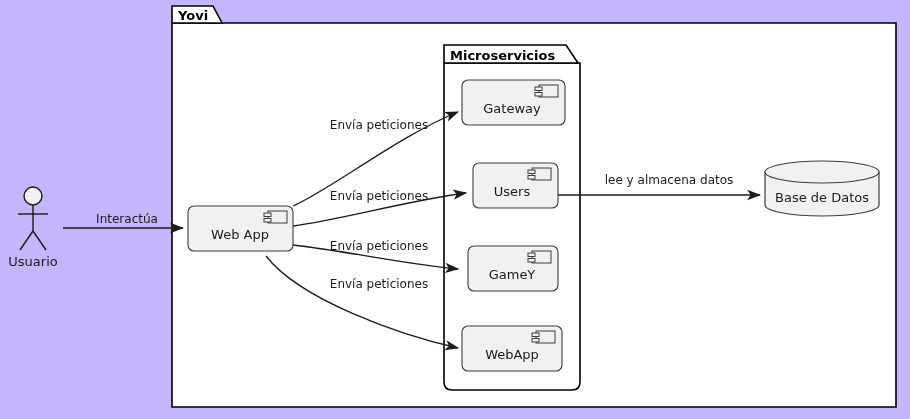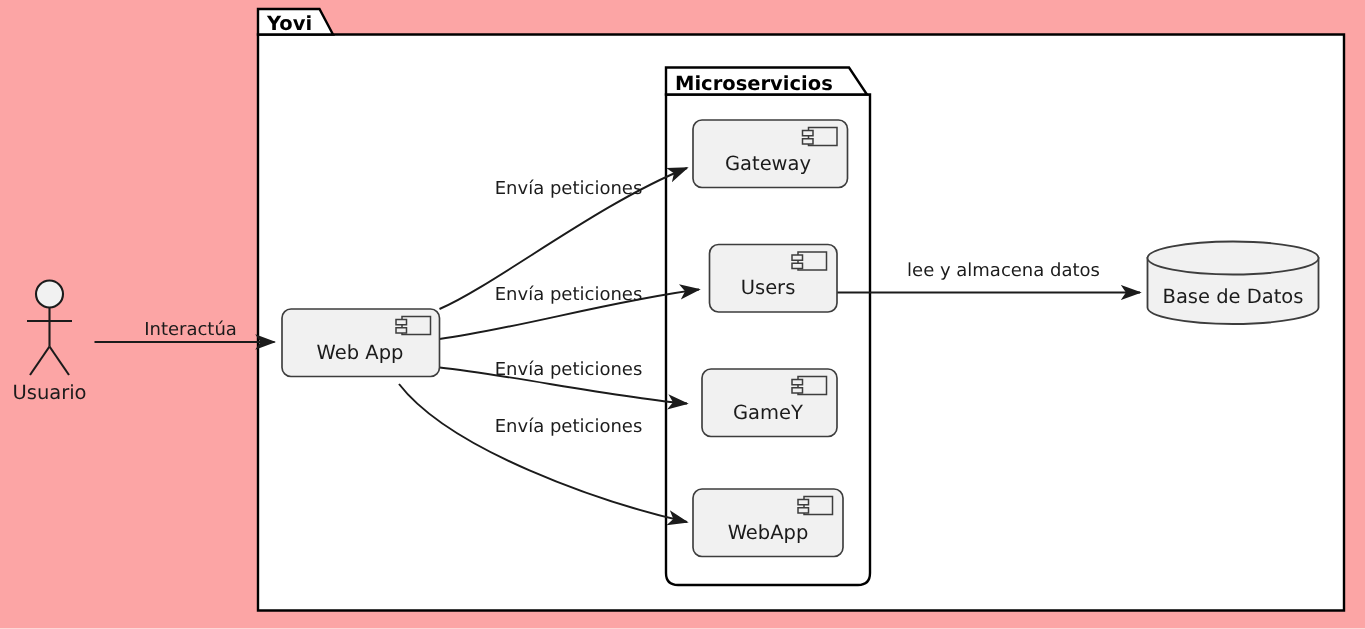--- a/index.html
+++ b/index.html
@@ -4,21 +4,21 @@
 <style>
   html, body {
     margin: 0;
     padding: 0;
     background: #ffffff;
   }
   #diagram-root {
     position: relative;
     width: 910px;
     height: 419px;
-    background: #fca5a5;
+    background: #c4b5fd;
     font-family: "DejaVu Sans", "Liberation Sans", sans-serif;
     overflow: hidden;
   }
   svg.uml-canvas {
     display: block;
     width: 910px;
     height: 419px;
   }
   .pkg-shape {
     fill: #ffffff;

